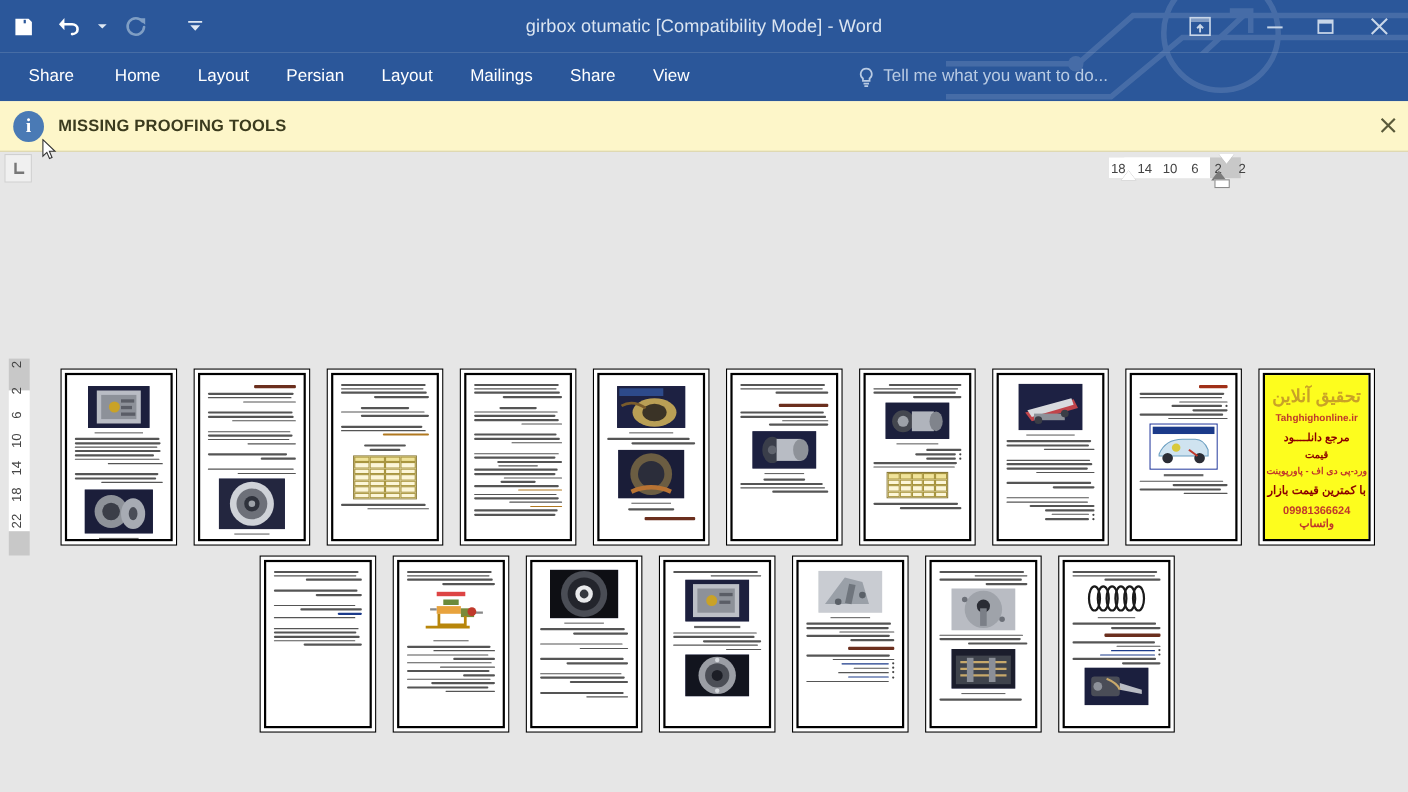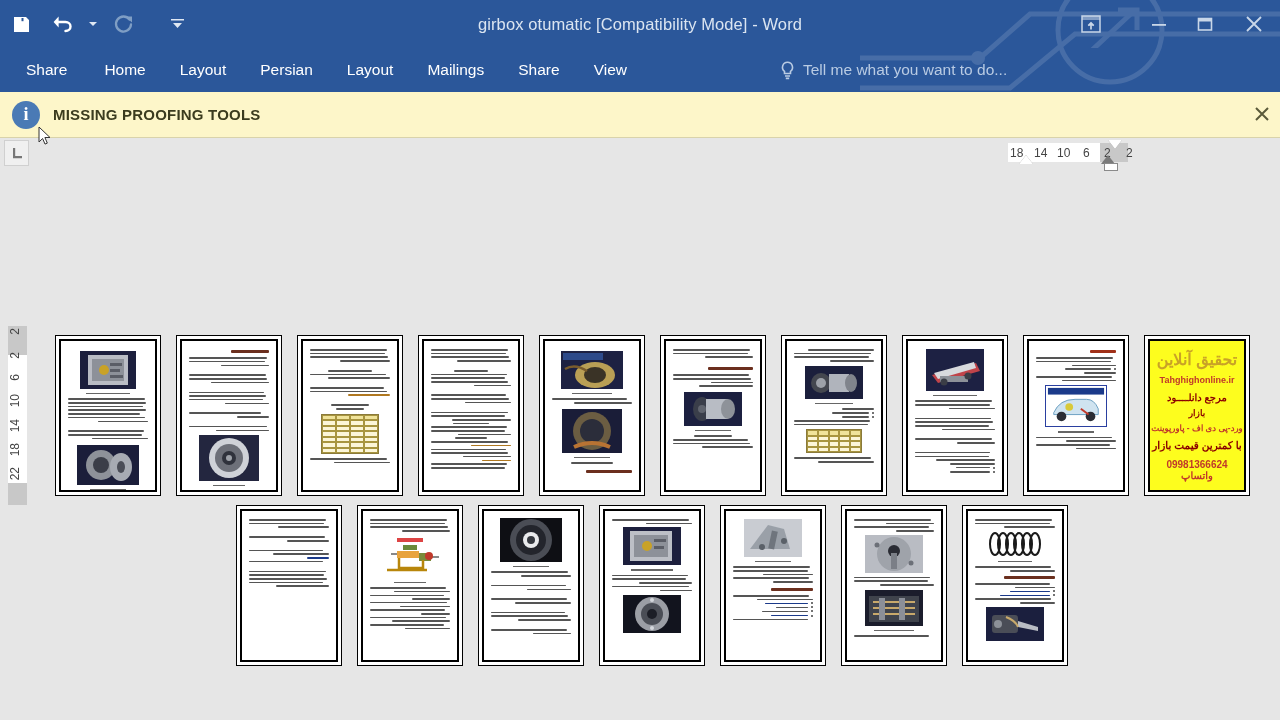--- a/index.html
+++ b/index.html
@@ -689,21 +689,21 @@
           <div class="ln r" style="width:50%"></div>
       </div>
     </div>
 
     <div class="pg" style="left:1144px;top:335px;width:106px;height:161px">
       <div class="pg-inner" style="padding:0">
         <div class="ad">
           <div class="adline t1">تحقیق آنلاین</div>
           <div class="adline t2">Tahghighonline.ir</div>
           <div class="adline t3">مرجع دانلــــود</div>
-          <div class="adline t4">بازار</div>
+          <div class="adline t4">قیمت</div>
           <div class="adline t5">ورد-پی دی اف - پاورپوینت</div>
           <div class="adline t6">با کمترین قیمت بازار</div>
           <div class="adline t7">09981366624 واتساپ</div>
         </div>
       </div>
     </div>
 
     <div class="pg" style="left:236px;top:505px;width:106px;height:161px">
       <div class="pg-inner">
         <div class="ln" style="width:96%"></div>

